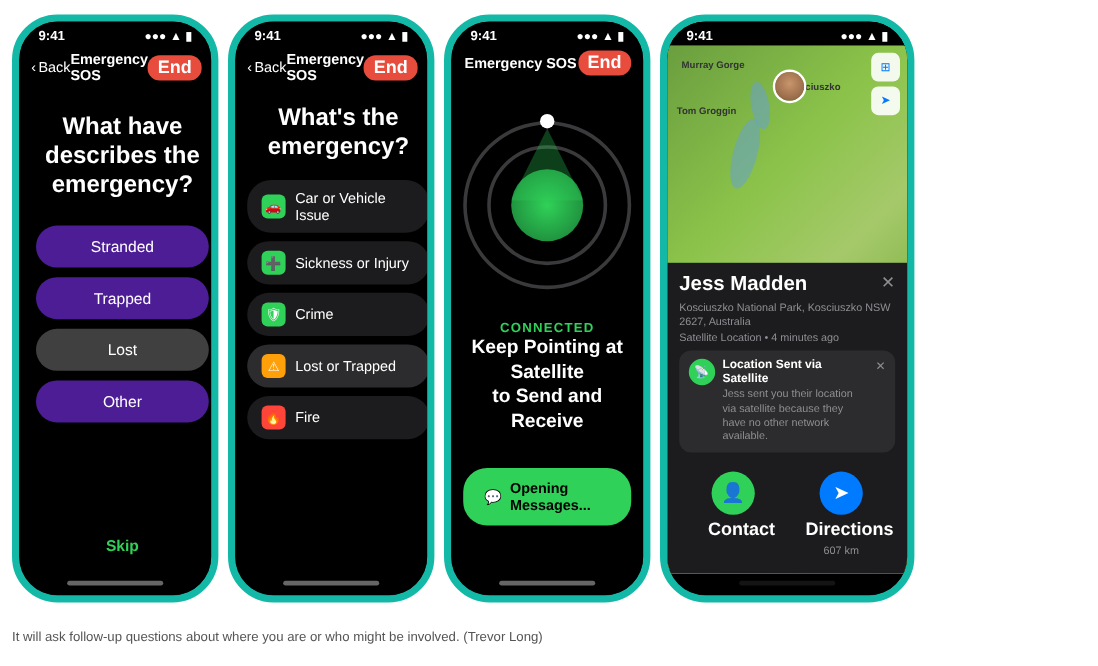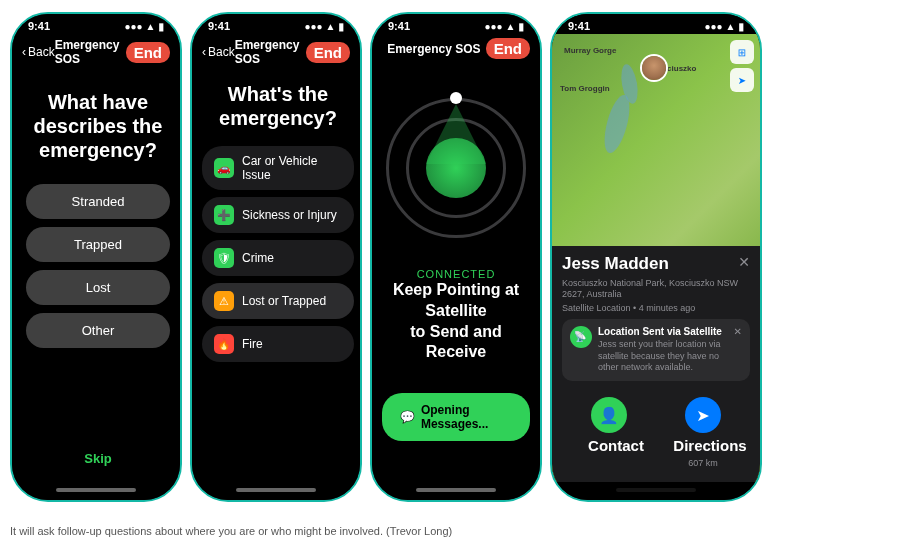--- a/index.html
+++ b/index.html
@@ -17,21 +17,21 @@
       align-items: flex-start;
       padding: 12px 10px 0 10px;
       gap: 8px;
       height: 520px;
     }
 
     
     .phone {
       background: #111;
       border-radius: 38px;
-      border: 2px solid #14b8a6;
+      border: 6px solid #14b8a6;
       overflow: hidden;
       position: relative;
       flex-shrink: 0;
     }
 
     .phone-inner {
       background: #000;
       height: 100%;
       display: flex;
       flex-direction: column;
@@ -102,21 +102,21 @@
       line-height: 1.2;
       margin-bottom: 22px;
     }
     .phone1 .option-list {
       width: 100%;
       display: flex;
       flex-direction: column;
       gap: 8px;
     }
     .phone1 .option-btn {
-      background: #404040;
+      background: #4c1d95;
       border: none;
       border-radius: 20px;
       color: #fff;
       font-size: 13px;
       font-weight: 500;
       padding: 10px 14px;
       text-align: center;
       cursor: pointer;
     }
     .phone1 .option-btn.selected {
@@ -247,21 +247,21 @@
       border-left: 30px solid transparent;
       border-right: 30px solid transparent;
       border-bottom: 60px solid rgba(48, 209, 88, 0.3);
       top: 6px;
       left: 50%;
       transform: translateX(-50%);
     }
     .connected-label {
       color: #30d158;
       font-size: 11px;
-      font-weight: 400;
+      font-weight: 700;
       letter-spacing: 1px;
       text-align: center;
     }
     .connected-text {
       color: #fff;
       font-size: 16px;
       font-weight: 700;
       text-align: center;
       line-height: 1.3;
     }

